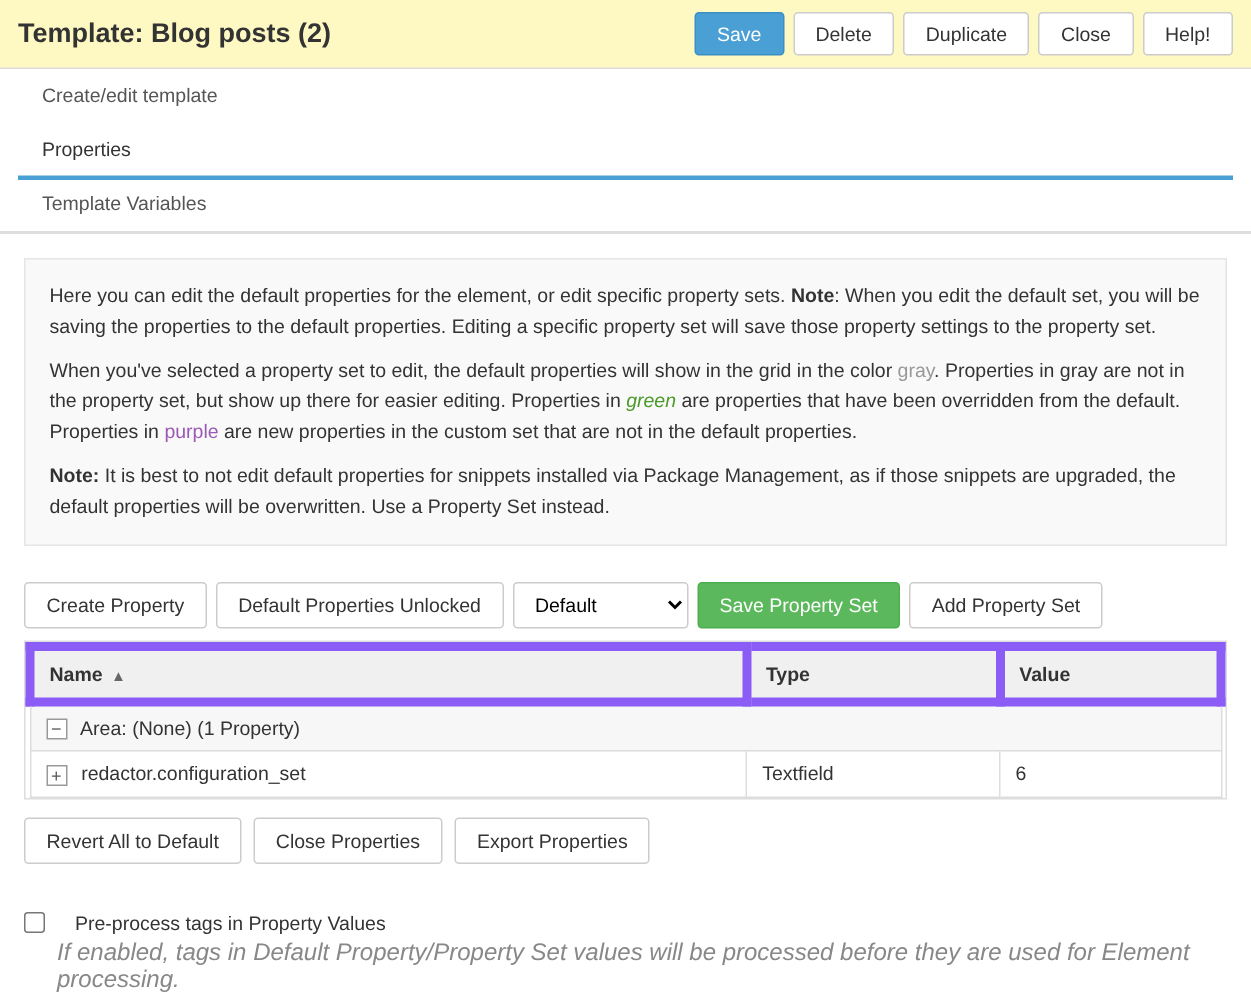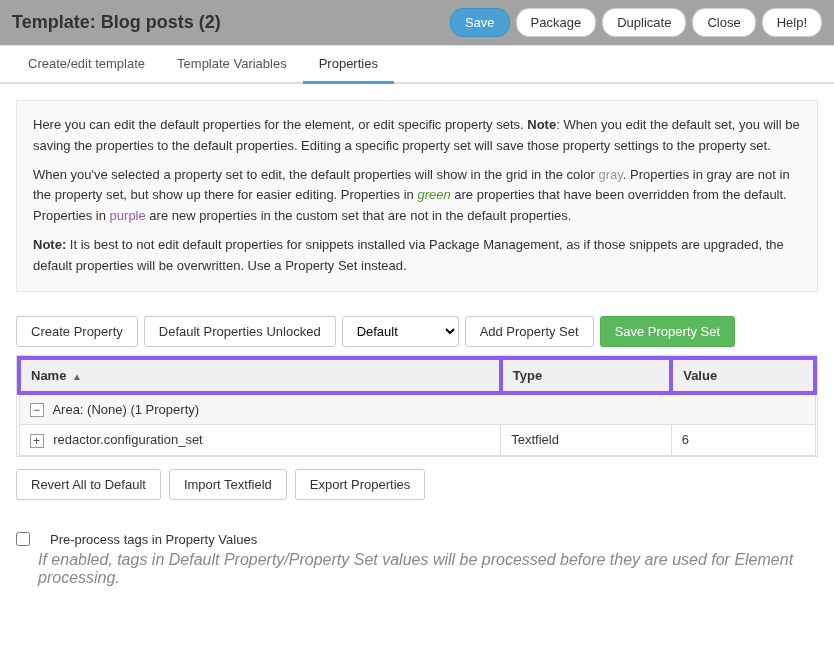--- a/index.html
+++ b/index.html
@@ -12,52 +12,53 @@
       min-height: 668px;
     }
 
     
     .header {
       display: flex;
       align-items: center;
       justify-content: space-between;
       padding: 8px 12px;
       border-bottom: 1px solid #ddd;
-      background: #a3a3a3;
+      background: #fef9c3;
     }
     .header-title {
       font-size: 18px;
       font-weight: bold;
       color: #333;
     }
     .header-buttons {
       display: flex;
       gap: 6px;
     }
     .btn {
       padding: 6px 14px;
       border: 1px solid #ccc;
-      border-radius: 13px;
+      border-radius: 3px;
       cursor: pointer;
       font-size: 13px;
       background: #fff;
       color: #333;
     }
     .btn-primary {
       background: #4a9fd4;
       color: #fff;
       border-color: #3a8fc4;
     }
 
     
     .tabs {
       display: flex;
       border-bottom: 2px solid #ddd;
       padding: 0 12px;
       background: #fff;
+      flex-direction: column;
     }
     .tab {
       padding: 10px 16px;
       cursor: pointer;
       font-size: 13px;
       color: #555;
       border-bottom: 3px solid transparent;
       margin-bottom: -2px;
     }
     .tab.active {
@@ -123,21 +124,21 @@
 
     
     .properties-table {
       width: 100%;
       border-collapse: collapse;
       border: 1px solid #ddd;
       margin-top: 0;
     }
     .properties-table th {
       background: #f0f0f0;
-      border: 4px solid #8b5cf6;
+      border: 6px solid #8b5cf6;
       padding: 8px 10px;
       text-align: left;
       font-weight: bold;
       font-size: 13px;
     }
     .properties-table td {
       border: 1px solid #ddd;
       padding: 7px 10px;
       font-size: 13px;
     }
@@ -208,36 +209,36 @@
       margin-top: 0;
     }
   </style>
 </head>
 <body>
 
 <div class="header">
   <span class="header-title">Template: Blog posts (2)</span>
   <div class="header-buttons">
     <button class="btn btn-primary">Save</button>
-    <button class="btn">Package</button>
+    <button class="btn">Delete</button>
     <button class="btn">Duplicate</button>
     <button class="btn">Close</button>
     <button class="btn">Help!</button>
   </div>
 </div>
 
 <div class="tabs">
   <div class="tab">
     <span>Create/edit template</span>
   </div>
+  <div class="tab active">
+    <span>Properties</span>
+  </div>
   <div class="tab">
     <span>Template Variables</span>
-  </div>
-  <div class="tab active">
-    <span>Properties</span>
   </div>
 </div>
 
 <div class="content">
 
   <div class="info-box">
     <p>
       <span>Here you can edit the default properties for the element, or edit specific property sets. </span><span class="text-bold">Note</span><span>: When you edit the default set, you will be saving the properties to the default properties. Editing a specific property set will save those property settings to the property set.</span>
     </p>
     <p>
@@ -247,22 +248,22 @@
       <span class="text-bold">Note:</span><span> It is best to not edit default properties for snippets installed via Package Management, as if those snippets are upgraded, the default properties will be overwritten. Use a Property Set instead.</span>
     </p>
   </div>
 
   <div class="toolbar">
     <button class="btn-toolbar">Create Property</button>
     <button class="btn-toolbar">Default Properties Unlocked</button>
     <select class="select-default">
       <option>Default</option>
     </select>
+    <button class="btn-toolbar btn-success">Save Property Set</button>
     <button class="btn-toolbar">Add Property Set</button>
-    <button class="btn-toolbar btn-success">Save Property Set</button>
   </div>
 
   <div class="table-container">
     <table class="properties-table">
       <thead>
         <tr>
           <th style="cursor:pointer;">
             <span>Name</span>
             <span class="sort-arrow">▲</span>
           </th>
@@ -290,21 +291,21 @@
           </td>
           <td>Textfield</td>
           <td>6</td>
         </tr>
       </tbody>
     </table>
   </div>
 
   <div class="bottom-toolbar">
     <button class="btn-toolbar">Revert All to Default</button>
-    <button class="btn-toolbar">Import Textfield</button>
+    <button class="btn-toolbar">Close Properties</button>
     <button class="btn-toolbar">Export Properties</button>
   </div>
 
   <div class="checkbox-area">
     <label class="checkbox-label">
       <input type="checkbox" style="">
       <span>Pre-process tags in Property Values</span>
     </label>
     <div class="hint-text">If enabled, tags in Default Property/Property Set values will be processed before they are used for Element processing.</div>
   </div>

